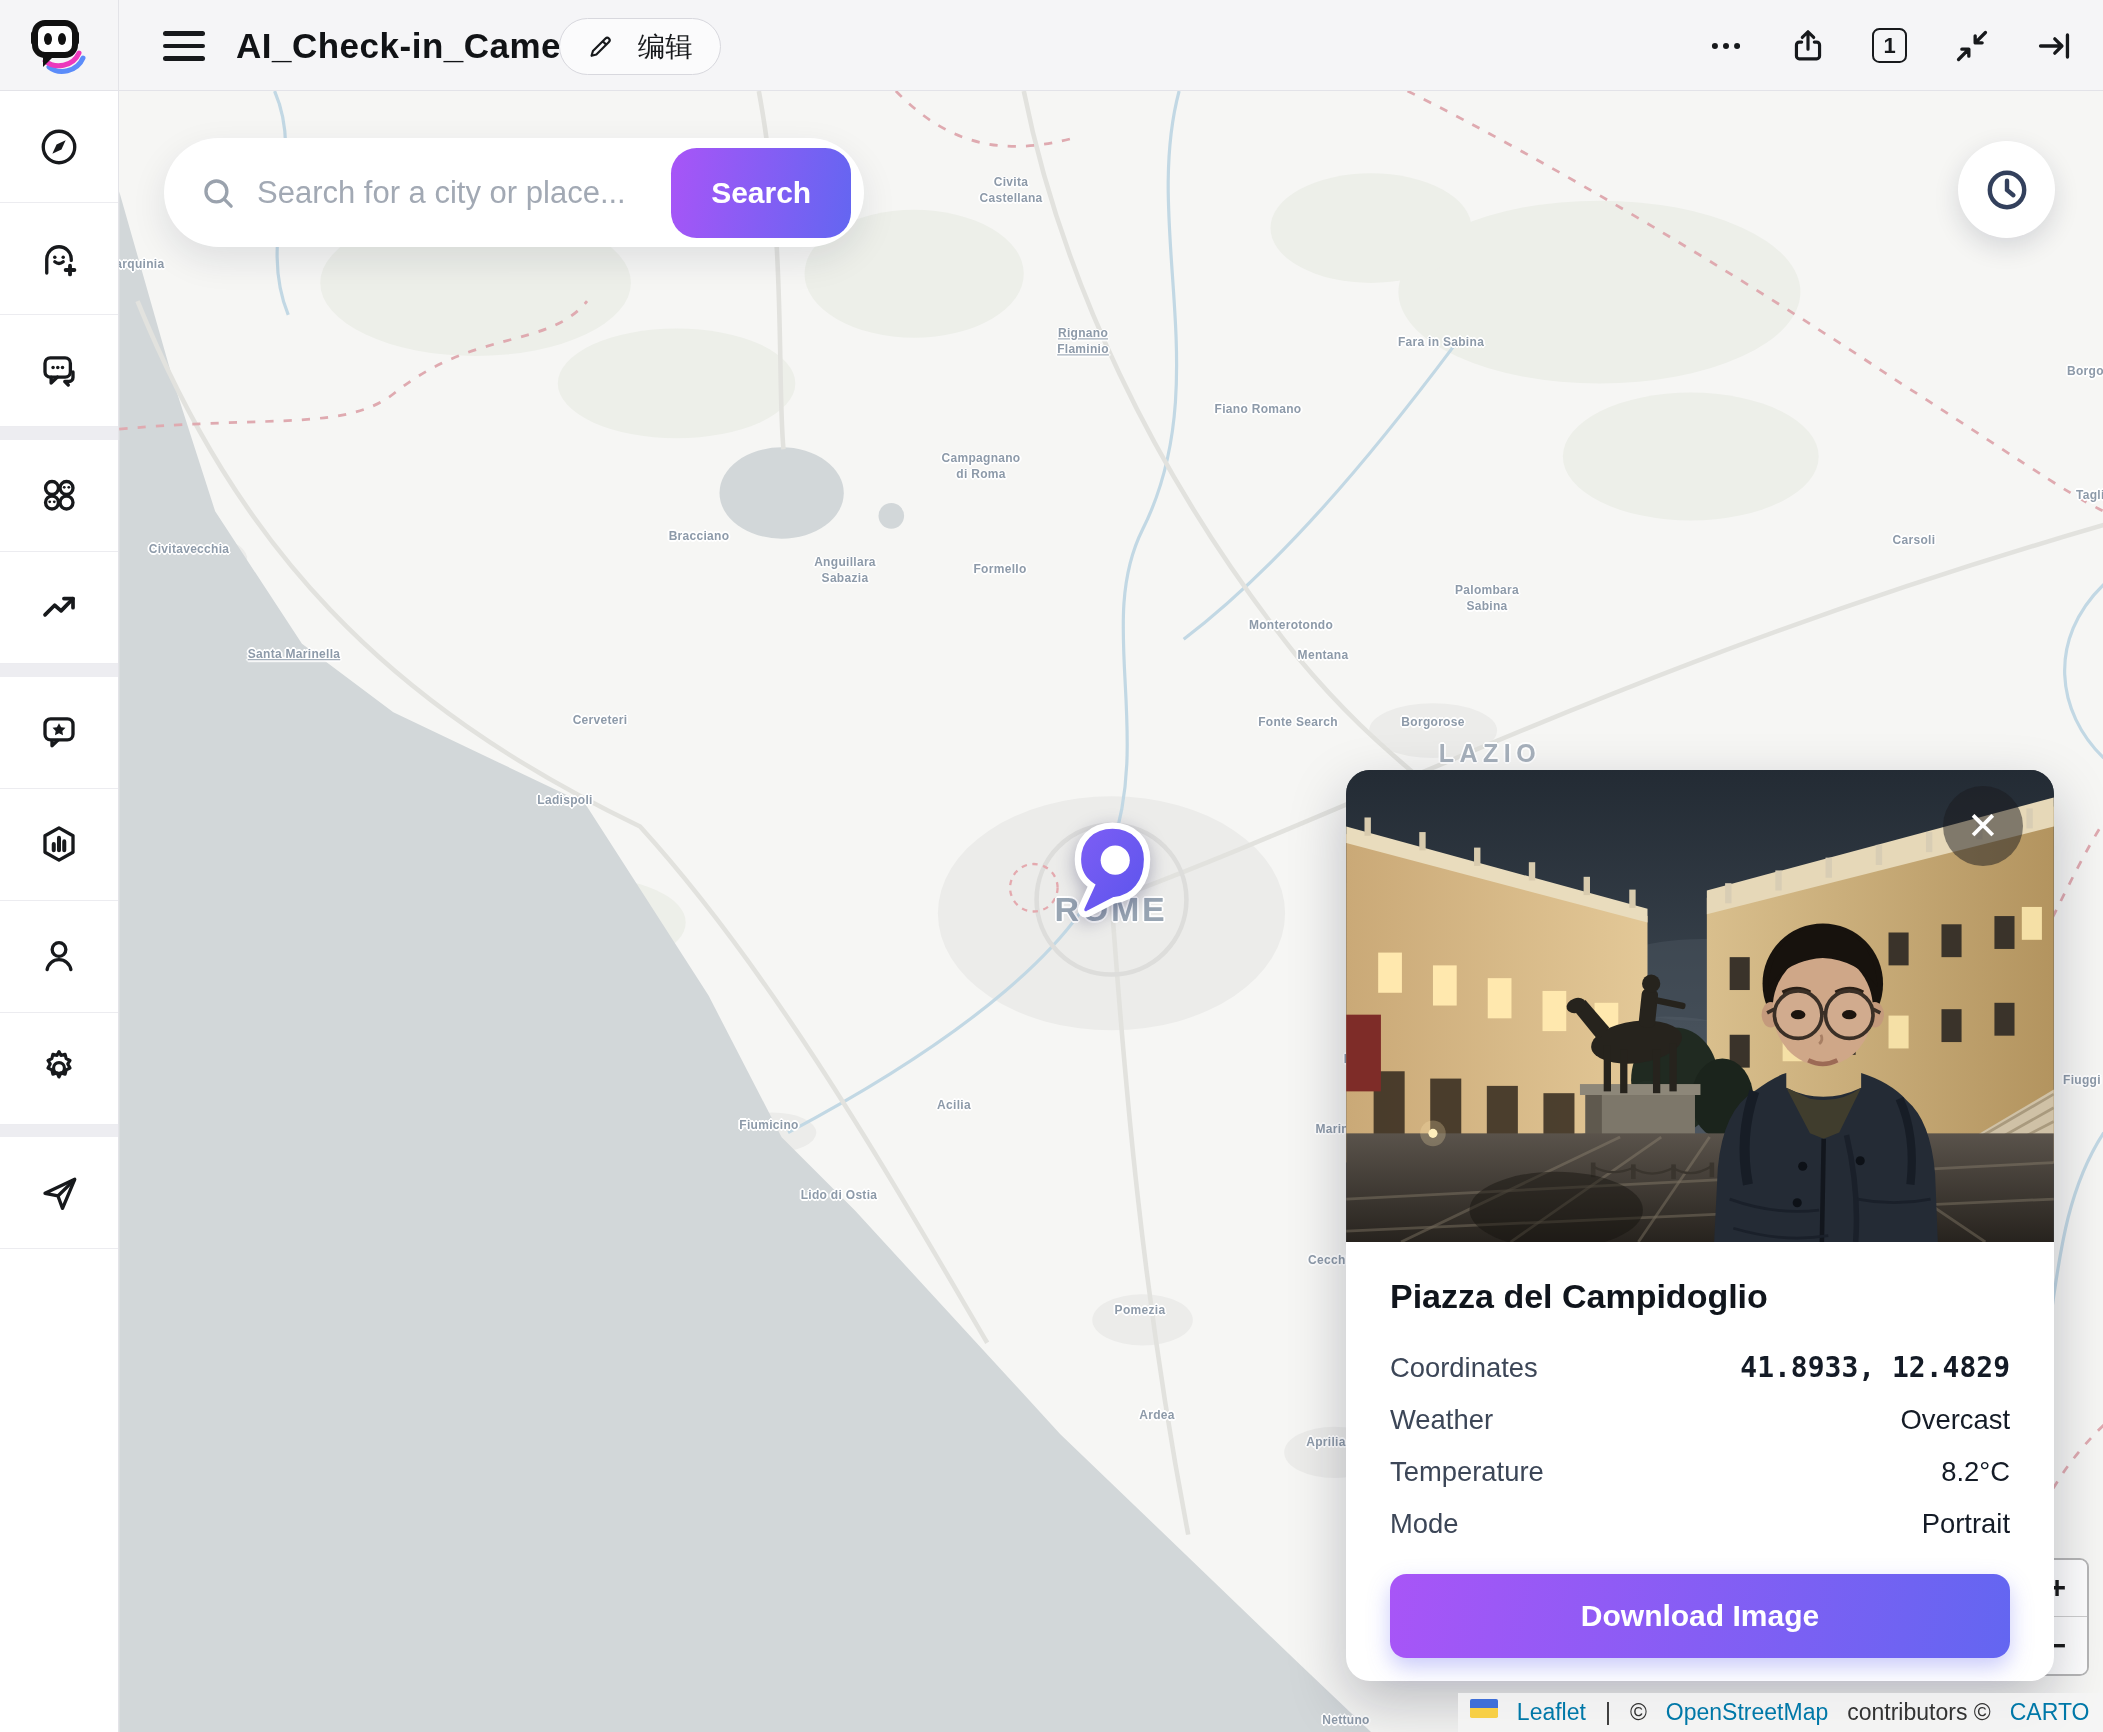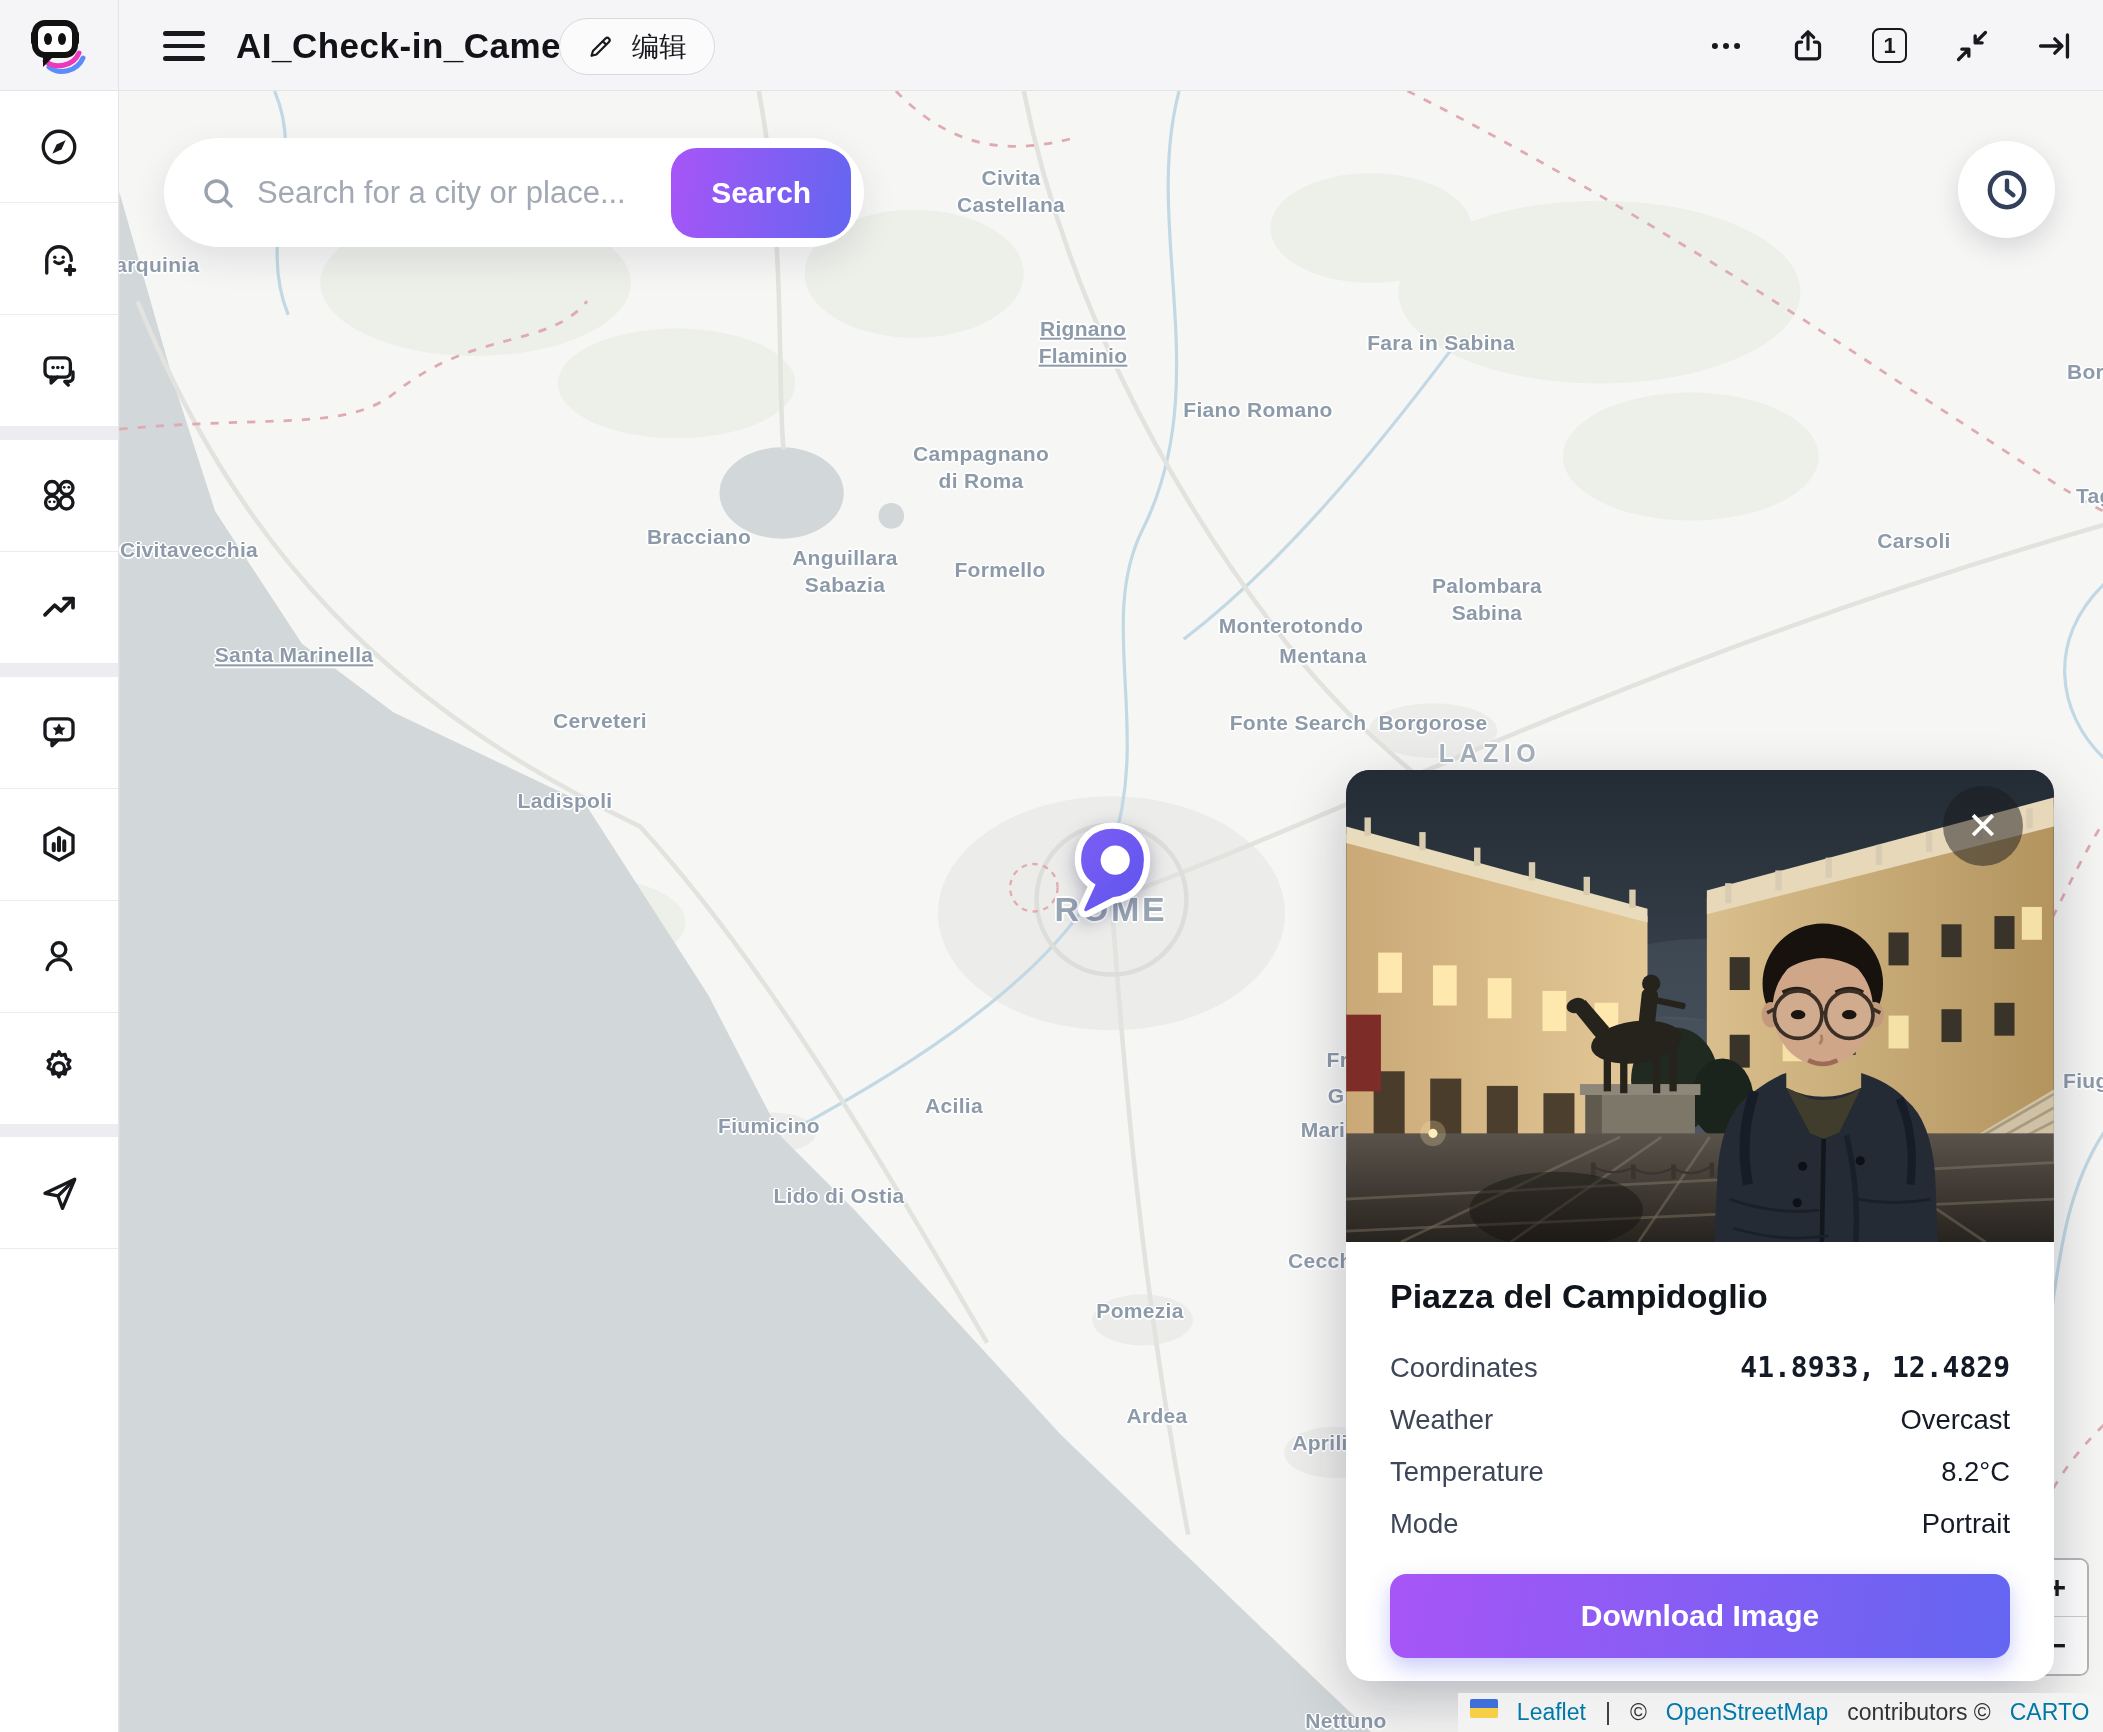--- a/index.html
+++ b/index.html
@@ -10,41 +10,41 @@
   .header { position:absolute; left:0; top:0; width:2103px; height:91px;
     background:#f5f5f7; border-bottom:1.8px solid #e3e3e8; z-index:50; }
   .logo-cell { position:absolute; left:0; top:0; width:119px; height:90px;
     border-right:1.8px solid #e3e3e8; display:flex; align-items:center; justify-content:center; }
   .hamburger { position:absolute; left:163px; top:24px; width:48px; height:44px;
     background:none; border:none; cursor:pointer; display:flex; flex-direction:column; justify-content:center; gap:8.2px; }
   .hamburger span { display:block; width:42px; height:4.6px; background:#17191c; border-radius:2.7px; }
   .app-title { position:absolute; left:236px; top:0; height:91px; display:flex; align-items:center;
     font-size:35px; font-weight:700; color:#111316; letter-spacing:0.5px; }
   .edit-pill { position:absolute; left:559px; top:18.3px; height:57px; padding:0 27.4px;
-    border:1.8px solid #d8d8de; border-radius:37px; background:#fbfbfc; display:flex; align-items:center; gap:17px;
+    border:1.8px solid #d8d8de; border-radius:37px; background:#fbfbfc; display:flex; align-items:center; gap:23px;
     font-size:27.4px; color:#17191c; cursor:pointer; }
   .hdr-icons { position:absolute; right:27.4px; top:0; height:91px; display:flex; align-items:center; gap:38px; }
   .hdr-btn { background:none; border:none; width:44px; height:44px; display:flex; align-items:center; justify-content:center;
     color:#17191c; cursor:pointer; }
   .page-box { width:35px; height:35px; border:2.7px solid #17191c; border-radius:7.3px;
     display:flex; align-items:center; justify-content:center; font-size:22px; font-weight:700; color:#17191c; }
 
   
   .sidebar { position:absolute; left:0; top:91px; width:119px; height:1641px; background:#ffffff;
     border-right:1.8px solid #e3e3e8; z-index:40; display:flex; flex-direction:column; }
   .side-item { width:100%; height:112px; background:#fff; border:none; border-bottom:0.9px solid #ececf0;
     display:flex; align-items:center; justify-content:center; color:#17191c; cursor:pointer; flex:0 0 auto; }
   .side-gap { width:100%; height:12.8px; background:#ededf1; flex:0 0 auto; }
   .side-fill { flex:1 1 auto; background:#fff; }
 
   
   .map { position:absolute; left:119px; top:91px; width:1985px; height:1641px; overflow:hidden;
     background:#f6f6f4; cursor:grab; }
   .map svg.base { position:absolute; left:0; top:0; }
-  .m-label { position:absolute; transform:translate(-50%,-50%); color:#8d9aa9; font-size:21px; line-height:1.3;
+  .m-label { position:absolute; transform:translate(-50%,-50%); color:#8d9aa9; font-size:12px; line-height:1.3;
     font-weight:600; text-align:center; white-space:pre-line; letter-spacing:0.3px; z-index:6;
     text-shadow:-1.8px 0 #fff,1.8px 0 #fff,0 -1.8px #fff,0 1.8px #fff,-0.9px -0.9px #fff,0.9px 0.9px #fff,0.9px -0.9px #fff,-0.9px 0.9px #fff; }
   .m-label.edge { transform:translateY(-50%); text-align:left; }
   .m-label.region { font-size:25px; letter-spacing:5.5px; color:#a7b1bc; font-weight:600; }
   .m-label.city { font-size:34px; letter-spacing:2.7px; color:#98a5b3; font-weight:700; }
 
   .marker { position:absolute; left:948px; top:727px; width:91px; height:108px; z-index:8; cursor:pointer;
     filter:drop-shadow(0 5.5px 9.1px rgba(40,40,90,.35)); }
 
   

